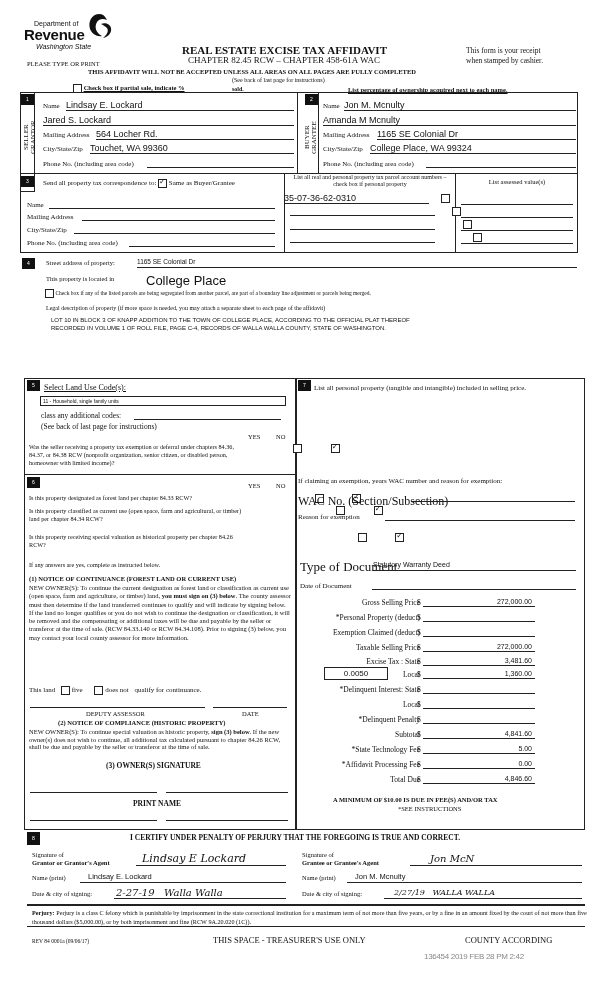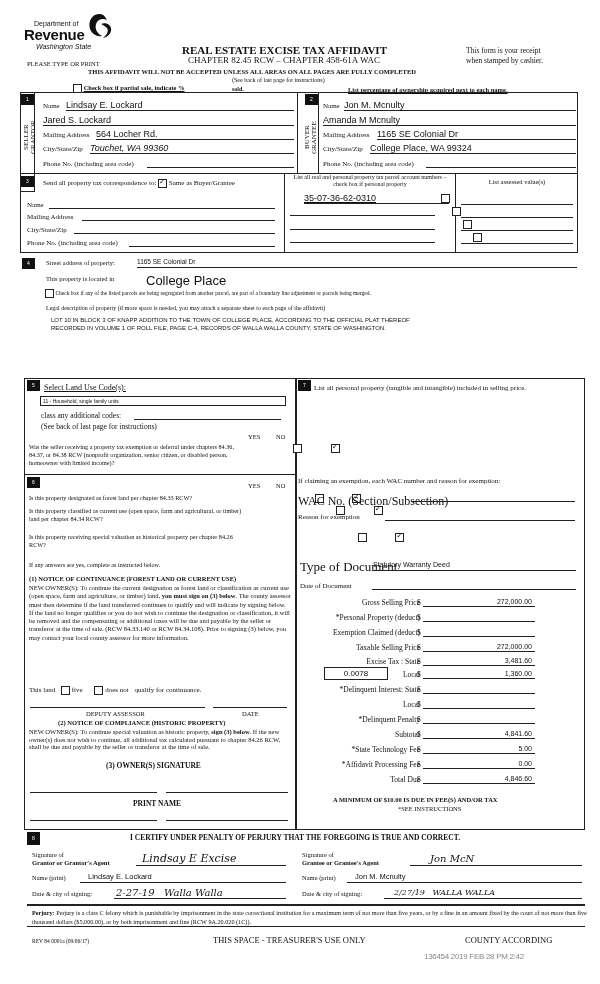--- a/index.html
+++ b/index.html
@@ -60,21 +60,21 @@
 <div class="vtext" style="left:23px;top:110px;height:55px;line-height:7px;">
   <span>SELLER</span><br>
   <span>GRANTOR</span>
 </div>
 <div class="lbl" style="left:43px;top:102px;">Name</div>
 <div class="field" style="left:66px;top:100px;width:228px;">Lindsay E. Lockard</div>
 <div class="field" style="left:43px;top:115px;width:251px;">Jared S. Lockard</div>
 <div class="lbl" style="left:43px;top:131px;">Mailing Address</div>
 <div class="field" style="left:96px;top:129px;width:198px;">564 Locher Rd.</div>
 <div class="lbl" style="left:43px;top:145px;">City/State/Zip</div>
-<div class="field" style="left:90px;top:143px;width:204px;font-style:italic;">Touchet, WA 99360</div>
+<div class="field" style="left:90px;top:143px;width:204px;">Touchet, WA 99360</div>
 <div class="lbl" style="left:43px;top:160px;">Phone No. (including area code)</div>
 <div class="field" style="left:147px;top:158px;width:147px;height:10px;"></div>
 
 
 <div class="num-badge" style="left:305px;top:94px;">2</div>
 <div class="abs" style="left:318px;top:93px;width:1px;height:80px;background:#222;"></div>
 <div class="vtext" style="left:304px;top:110px;height:55px;line-height:7px;">
   <span>BUYER</span><br>
   <span>GRANTEE</span>
 </div>
@@ -106,21 +106,21 @@
 <div class="field" style="left:82px;top:211px;width:193px;height:10px;"></div>
 <div class="lbl" style="left:27px;top:226px;">City/State/Zip</div>
 <div class="field" style="left:74px;top:224px;width:201px;height:10px;"></div>
 <div class="lbl" style="left:27px;top:239px;">Phone No. (including area code)</div>
 <div class="field" style="left:129px;top:237px;width:146px;height:10px;"></div>
 
 
 <div class="abs" style="left:287px;top:174px;width:166px;font-size:6px;text-align:center;line-height:7px;">List all real and personal property tax parcel account numbers – check box if personal property</div>
 <div class="abs" style="left:458px;top:178px;width:118px;font-size:6.5px;text-align:center;">List assessed value(s)</div>
 
-<div class="field" style="left:304px;top:193px;width:145px;text-decoration:underline;">35-07-36-62-0310</div>
+<div class="field" style="left:284px;top:193px;width:145px;">35-07-36-62-0310</div>
 <span class="cb abs" style="left:441px;top:194px;"></span>
 <div class="field" style="left:461px;top:196px;width:112px;height:9px;"></div>
 
 <div class="field" style="left:290px;top:206px;width:145px;height:10px;"></div>
 <span class="cb abs" style="left:441px;top:207px;"></span>
 <div class="field" style="left:461px;top:209px;width:112px;height:9px;"></div>
 
 <div class="field" style="left:290px;top:220px;width:145px;height:10px;"></div>
 <span class="cb abs" style="left:441px;top:220px;"></span>
 <div class="field" style="left:461px;top:222px;width:112px;height:9px;"></div>
@@ -201,21 +201,21 @@
 <div class="abs b" style="left:106px;top:761px;font-size:7.5px;">(3)  OWNER(S) SIGNATURE</div>
 <div class="abs" style="left:30px;top:792px;width:127px;height:1px;background:#222;"></div>
 <div class="abs" style="left:166px;top:792px;width:122px;height:1px;background:#222;"></div>
 <div class="abs b" style="left:133px;top:799px;font-size:7.5px;">PRINT NAME</div>
 <div class="abs" style="left:30px;top:820px;width:127px;height:1px;background:#222;"></div>
 <div class="abs" style="left:166px;top:820px;width:122px;height:1px;background:#222;"></div>
 
 
 <div class="num-badge" style="left:298px;top:380px;">7</div>
 <div class="abs" style="left:312px;top:382px;width:265px;font-size:7px;line-height:12px;text-indent:2px;">List all  personal property (tangible and intangible) included in selling price.</div>
-<div class="abs" style="left:298px;top:477px;font-size:7px;white-space:nowrap;">If claiming an exemption, each WAC number and reason for exemption:</div>
+<div class="abs" style="left:298px;top:477px;font-size:7px;white-space:nowrap;">If claiming an exemption, years WAC number and reason for exemption:</div>
 <div class="abs" style="left:298px;top:494px;font-size:12px;">WAC No. (Section/Subsection)</div>
 <div class="field" style="left:411px;top:493px;width:164px;height:9px;"></div>
 <div class="abs" style="left:298px;top:513px;font-size:7px;font-family:Liberation Serif, serif;">Reason for exemption</div>
 <div class="field" style="left:385px;top:512px;width:190px;height:9px;"></div>
 
 <div class="abs" style="left:300px;top:559px;font-size:13px;">Type of Document</div>
 <div class="field" style="left:373px;top:560px;width:203px;font-size:7px;">Statutory Warranty Deed</div>
 <div class="abs" style="left:300px;top:582px;font-size:7px;">Date of Document</div>
 <div class="field" style="left:372px;top:580px;width:204px;height:10px;"></div>
 
@@ -238,21 +238,21 @@
 <div class="money-row" style="top:641px;">
   <span class="ml">Taxable Selling Price</span>
   <span class="abs" style="left:117px;top:2px;">$</span>
   <span class="mv">272,000.00</span>
 </div>
 <div class="money-row" style="top:655px;">
   <span class="ml">Excise Tax : State</span>
   <span class="abs" style="left:117px;top:2px;">$</span>
   <span class="mv">3,481.60</span>
 </div>
-<div class="box sans" style="left:324px;top:667px;width:64px;height:13px;font-size:8px;text-align:center;line-height:11px;">0.0078</div>
+<div class="box sans" style="left:324px;top:667px;width:64px;height:13px;font-size:8px;text-align:center;line-height:11px;">0.0050</div>
 <div class="money-row" style="top:668px;">
   <span class="ml">Local</span>
   <span class="abs" style="left:117px;top:2px;">$</span>
   <span class="mv">1,360.00</span>
 </div>
 <div class="money-row" style="top:683px;">
   <span class="ml">*Delinquent Interest: State</span>
   <span class="abs" style="left:117px;top:2px;">$</span>
   <span class="mv"></span>
 </div>
@@ -290,21 +290,21 @@
 <div class="abs" style="left:398px;top:805px;font-size:6.5px;">*SEE INSTRUCTIONS</div>
 
 
 <div class="num-badge" style="left:27px;top:832px;height:13px;line-height:13px;">8</div>
 <div class="abs b" style="left:130px;top:833px;font-size:7.5px;white-space:nowrap;">I CERTIFY UNDER PENALTY OF PERJURY THAT THE FOREGOING IS TRUE AND CORRECT.</div>
 
 <div class="abs" style="left:32px;top:851px;font-size:6.5px;line-height:7.5px;">
   <div>Signature of</div>
   <div class="b">Grantor or Grantor's Agent</div>
 </div>
-<div class="field sig" style="left:136px;top:852px;width:150px;height:14px;font-size:11px;line-height:14px;padding-left:6px;">Lindsay E Excise</div>
+<div class="field sig" style="left:136px;top:852px;width:150px;height:14px;font-size:11px;line-height:14px;padding-left:6px;">Lindsay E Lockard</div>
 <div class="lbl" style="left:32px;top:874px;font-size:6.5px;">Name (print)</div>
 <div class="field" style="left:80px;top:872px;width:206px;font-size:7.5px;padding-left:8px;">Lindsay E. Lockard</div>
 <div class="lbl" style="left:32px;top:890px;font-size:6.5px;">Date &amp; city of signing:</div>
 <div class="field sig" style="left:114px;top:886px;width:172px;height:13px;font-size:10px;line-height:13px;padding-left:2px;white-space:pre;">2-27-19   Walla Walla</div>
 
 <div class="abs" style="left:302px;top:851px;font-size:6.5px;line-height:7.5px;">
   <div>Signature of</div>
   <div class="b">Grantee or Grantee's Agent</div>
 </div>
 <div class="field sig" style="left:410px;top:852px;width:172px;height:14px;font-size:10px;line-height:14px;padding-left:20px;">Jon McN</div>

